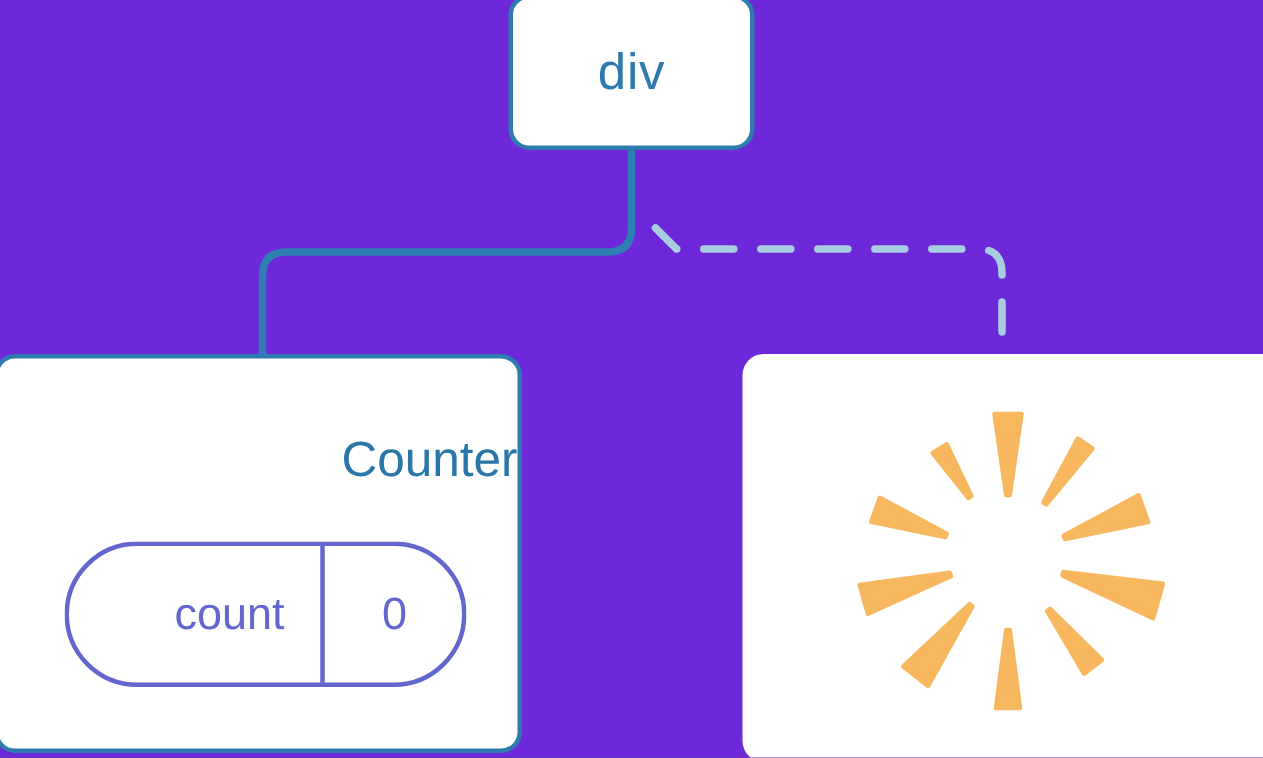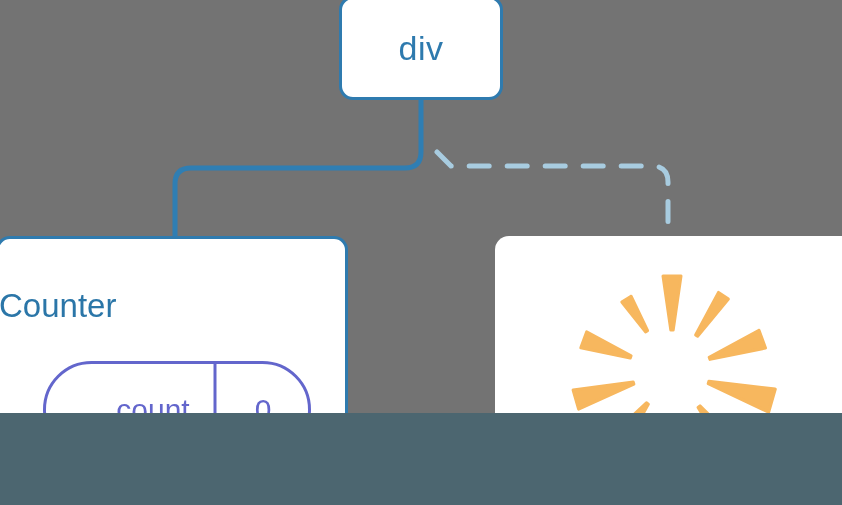--- a/index.html
+++ b/index.html
@@ -11,22 +11,22 @@
     width: 842px;
     height: 505px;
     overflow: hidden;
     font-family: "Liberation Sans", sans-serif;
     background: #4c6670;
   }
 
   #stage {
     position: relative;
     width: 842px;
-    height: 413px;
-    background: #737373;
+    height: 505px;
+    background: #6d28d9;
     overflow: hidden;
   }
 
   
   #connectors {
     position: absolute;
     left: 0;
     top: 0;
     width: 842px;
     height: 505px;
@@ -68,21 +68,21 @@
     width: 352px;
     height: 266px;
     border-radius: 14px;
   }
 
   .counter-title {
     position: absolute;
     left: 0;
     right: 0;
     top: 50px;
-    text-align: left;
+    text-align: right;
     color: #2b76a8;
     font-size: 33px;
     line-height: 1;
   }
 
   
   .pill {
     position: absolute;
     left: 44px;
     top: 122px;

